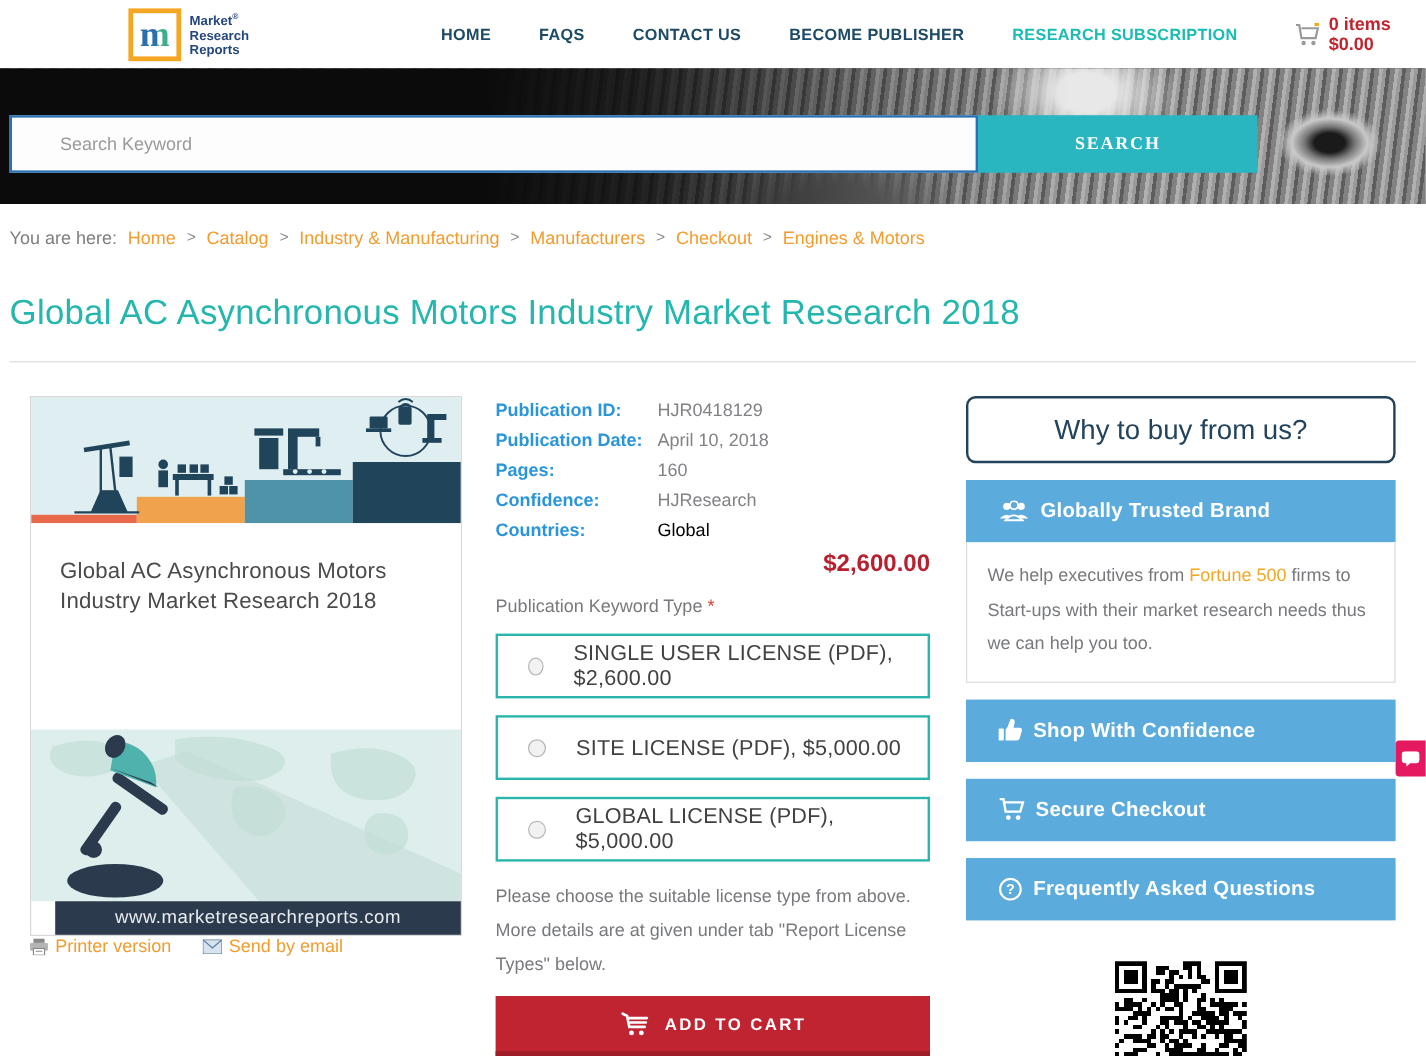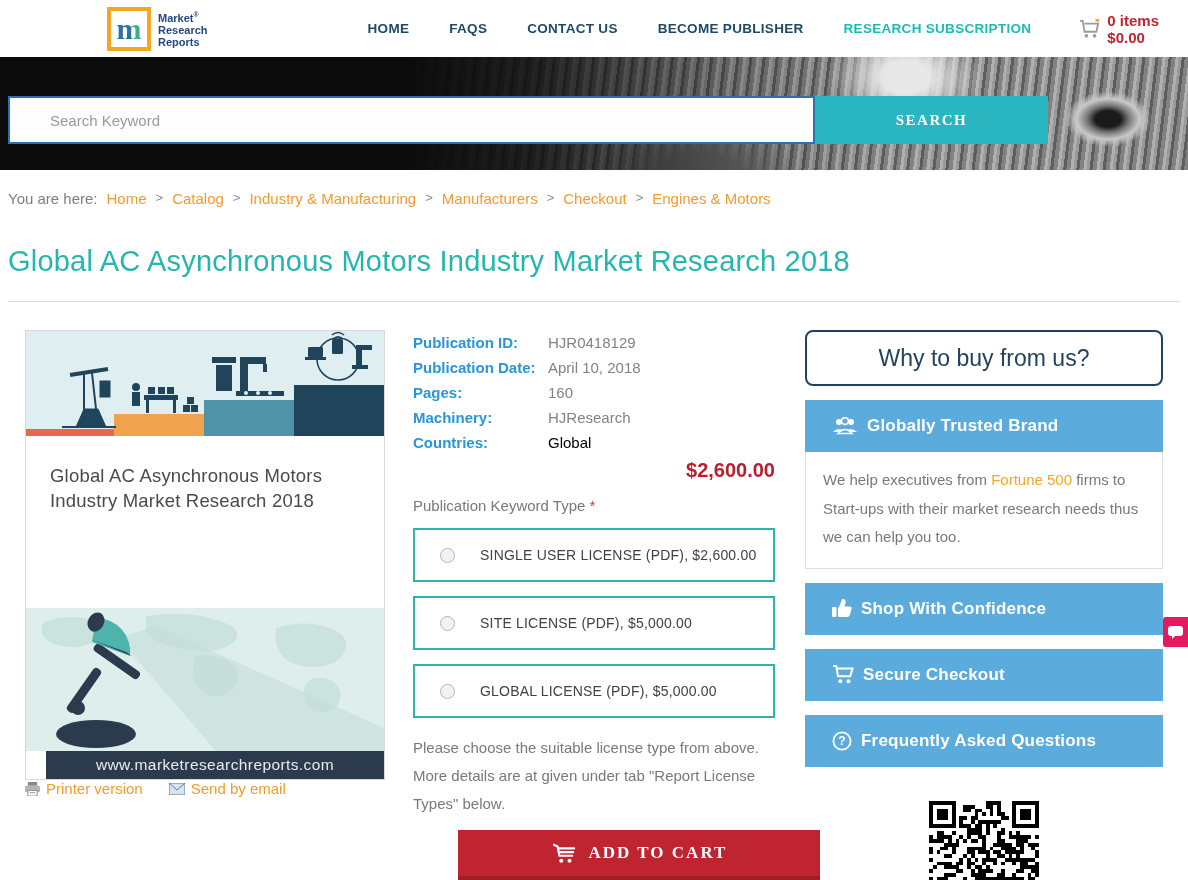--- a/index.html
+++ b/index.html
@@ -71,26 +71,26 @@
   .detail-label { width:135px; font-weight:bold; color:#2a95d8; }
   .detail-value { color:#808285; }
   .detail-value.link { color:#000000; cursor:pointer; }
   .price { text-align:right; font-size:20px; font-weight:bold; color:#b7202e; margin-top:4px; }
   .license-label { margin-top:15px; font-size:15px; color:#77797c; }
   .req { color:#e03c31; }
   .license-box { margin-top:14px; height:54px; border:2px solid #2ab5ad; background:#fff;
     display:flex; align-items:center; padding-left:25px; gap:25px; cursor:pointer; }
   .license-box input[type=radio] { appearance:none; -webkit-appearance:none; width:15px; height:15px;
     border:1px solid #b5b5b5; border-radius:50%; background:#f2f2f2; cursor:pointer; }
-  .license-text { font-size:14px; color:#3f4143; letter-spacing:.2px; }
+  .license-text { font-size:18px; color:#3f4143; letter-spacing:.2px; }
   .license-note { margin-top:16px; font-size:15px; color:#77797c; line-height:1.85; }
   .add-cart-btn { margin-top:13px; width:100%; height:50px; background:#bf2430; border:none;
-    border-bottom:4px solid #9e1d27; color:#fff; font-size:17px; font-weight:bold;
+    border-bottom:4px solid #9e1d27; color:#fff; font-size:14px; font-weight:bold;
     letter-spacing:2px; display:flex; align-items:center; justify-content:center; gap:12px;
-    cursor:pointer; font-family:Liberation Serif, serif;margin-left:45px; }
+    cursor:pointer; font-family:Liberation Sans, sans-serif; }
 
   
   .why-box { height:56px; border:2px solid #23435c; border-radius:8px; background:#fff;
     display:flex; align-items:center; justify-content:center; }
   .why-title { font-size:23px; color:#23435c; }
   .side-blue { margin-top:14px; height:52px; background:#5babdc; display:flex; align-items:center;
     padding-left:27px; gap:9px; cursor:pointer; }
   .side-blue-title { color:#fff; font-size:17px; font-weight:bold; letter-spacing:.2px; }
   .side-body { border:1px solid #ddd; border-top:none; background:#fff; padding:14px 17px 16px 17px;
     font-size:15px; color:#77797c; line-height:1.9; }
@@ -282,21 +282,21 @@
     </div>
     <div class="detail-row">
       <span class="detail-label">Publication Date:</span>
       <span class="detail-value">April 10, 2018</span>
     </div>
     <div class="detail-row">
       <span class="detail-label">Pages:</span>
       <span class="detail-value">160</span>
     </div>
     <div class="detail-row">
-      <span class="detail-label">Machinery:</span>
+      <span class="detail-label">Confidence:</span>
       <span class="detail-value">HJResearch</span>
     </div>
     <div class="detail-row">
       <span class="detail-label">Countries:</span>
       <span class="detail-value link">Global</span>
     </div>
     <div class="price">$2,600.00</div>
 
     <div class="license-label">
       <span>Publication Keyword Type </span><span class="req">*</span>

